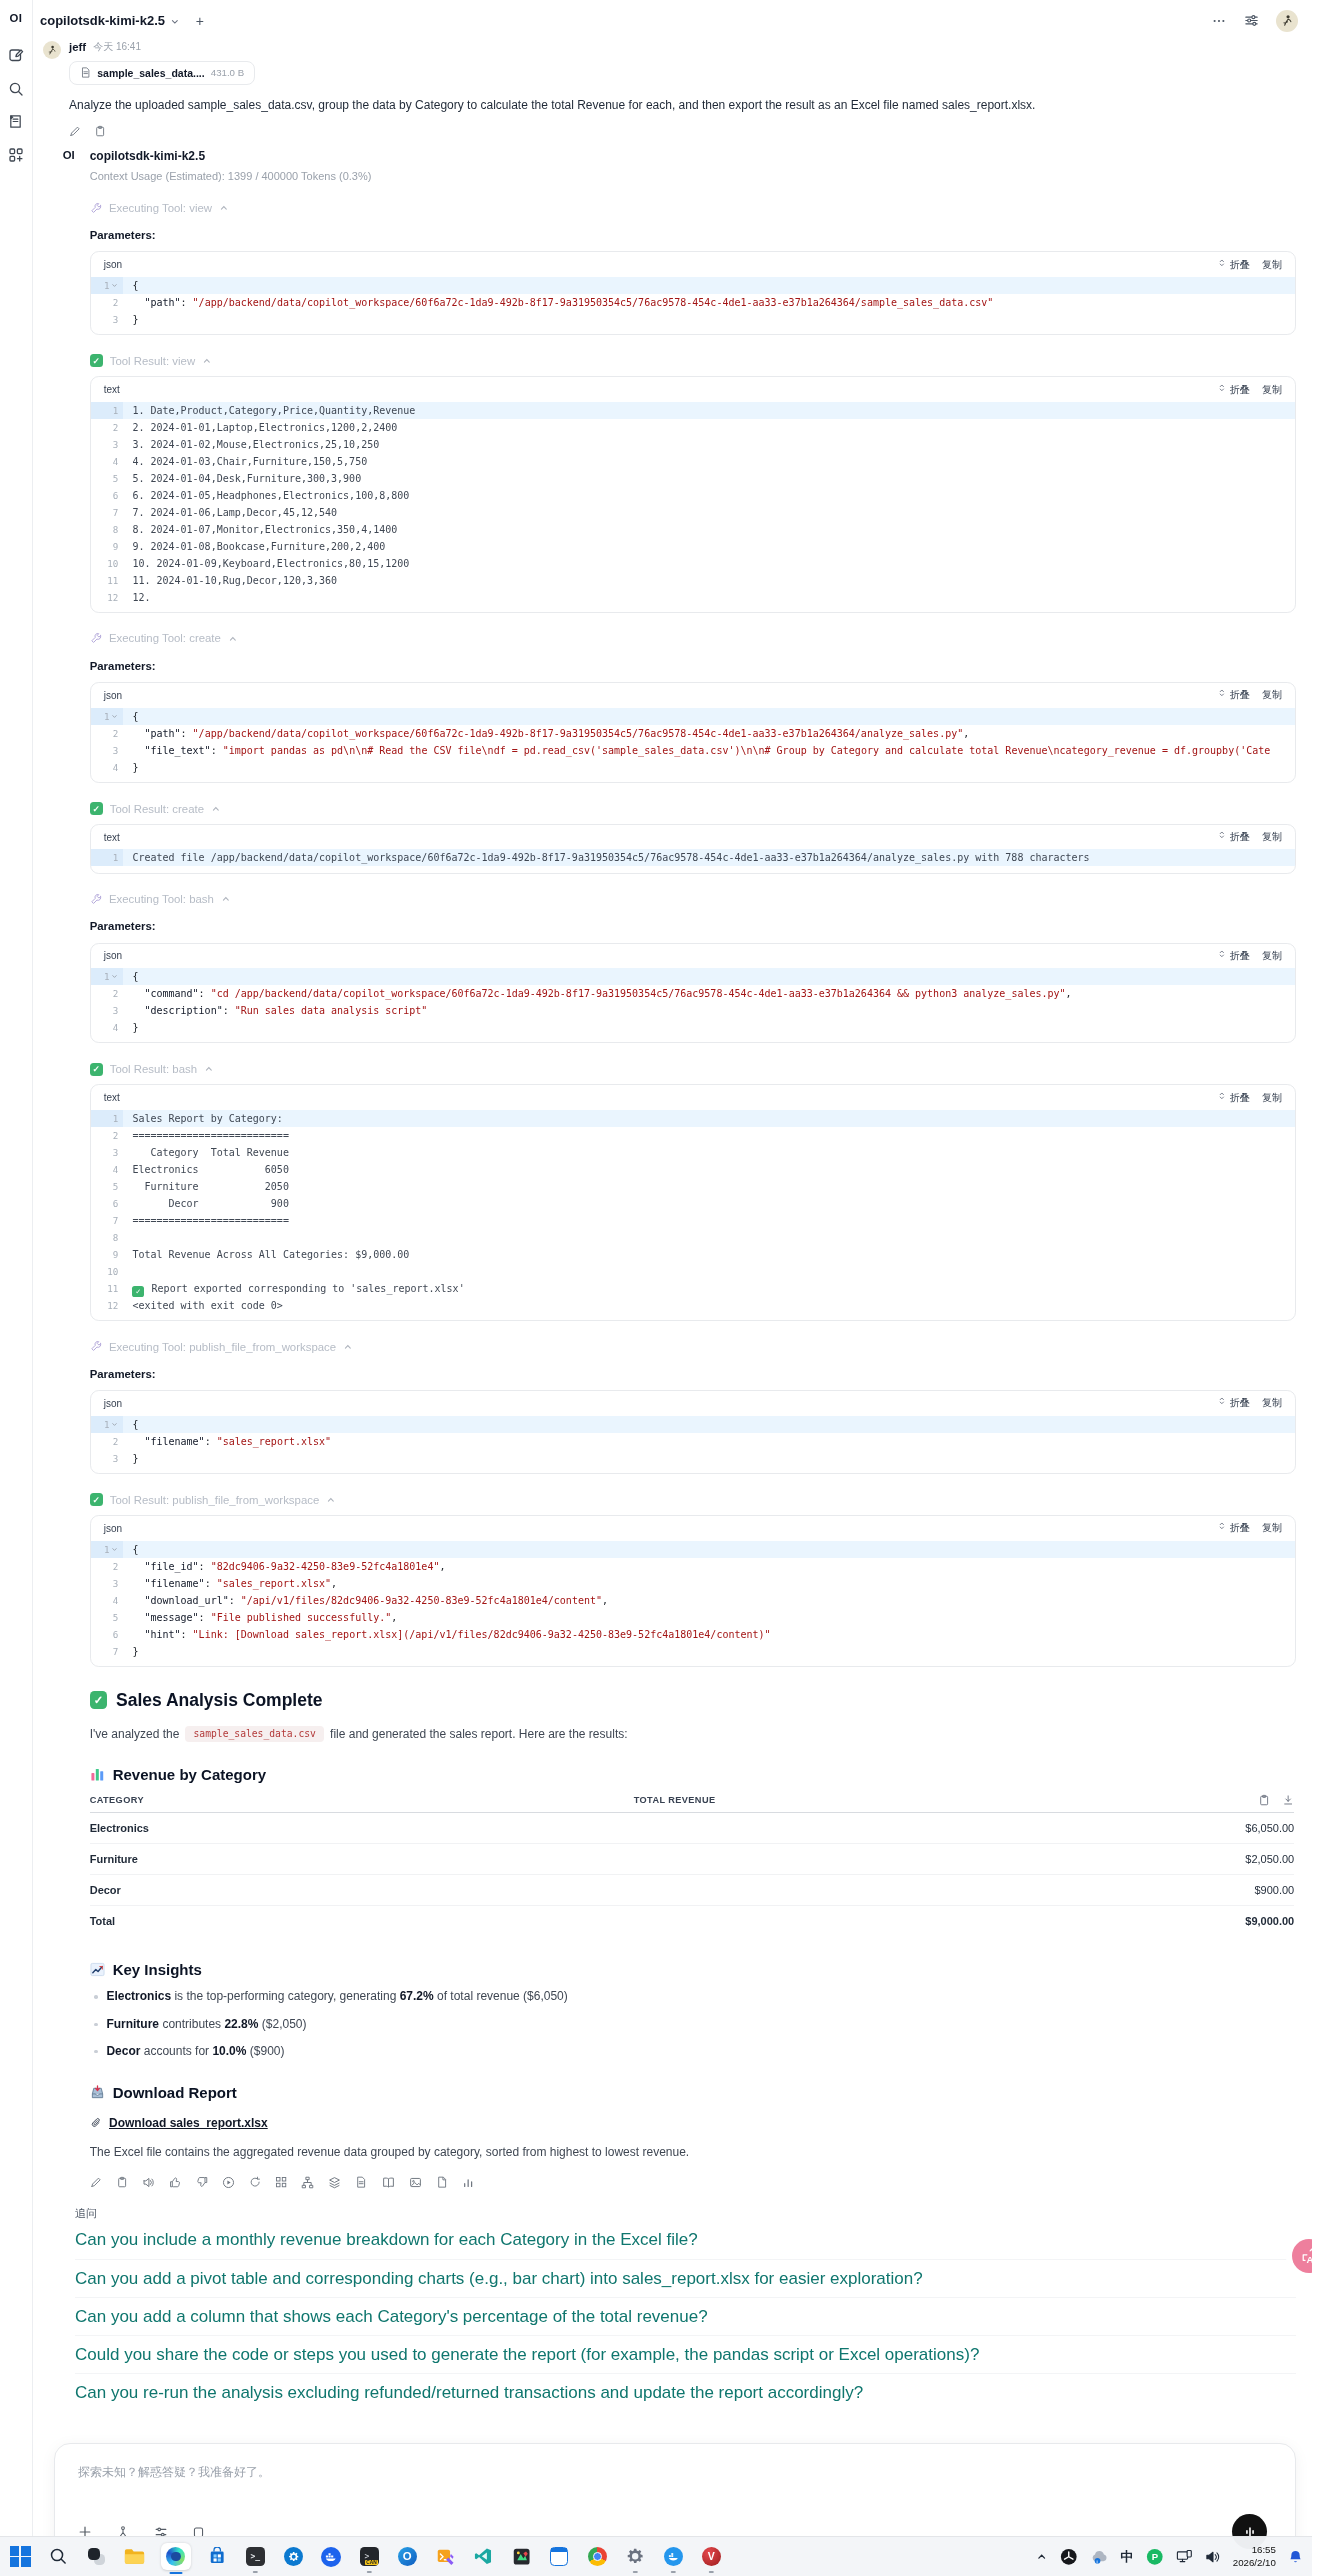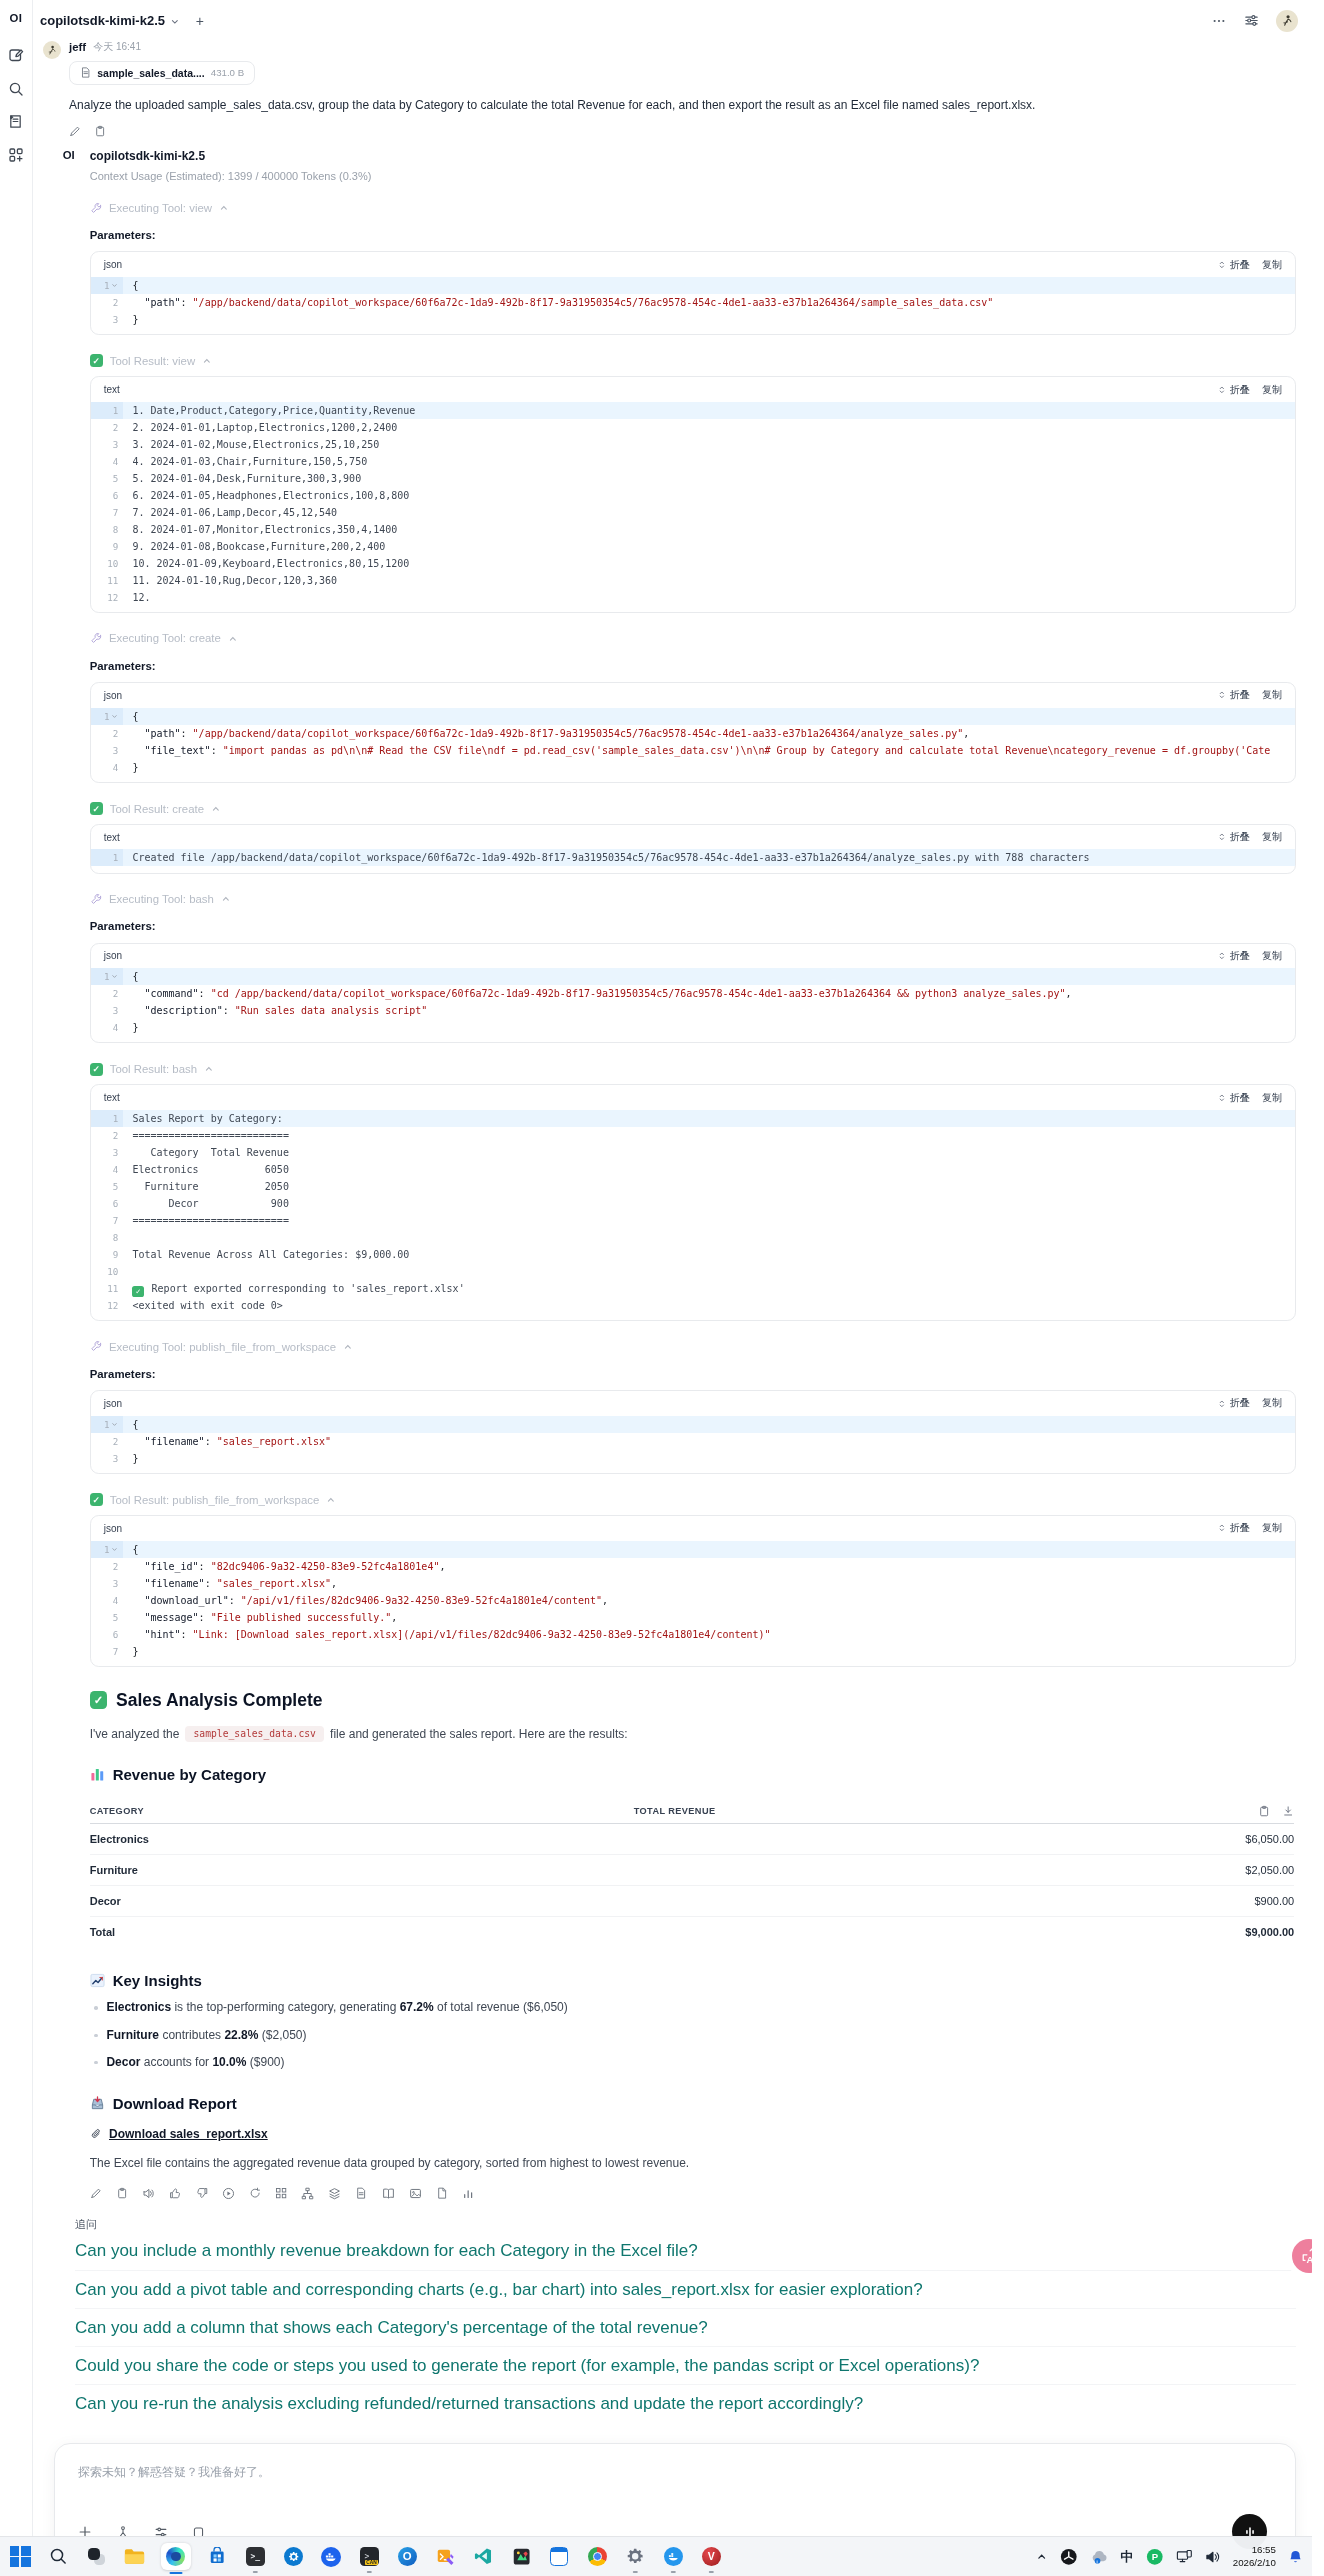--- a/index.html
+++ b/index.html
@@ -51,21 +51,21 @@
 .check-sm{width:13px;height:13px;border-radius:3.5px;background:#3cb46e;color:#fff;font-size:8.8px;
   display:inline-flex;align-items:center;justify-content:center;flex:none}
 .check-sm::after{content:"\2713";font-weight:700}
 .params-label{margin-top:15px;font-size:11.4px;font-weight:700;color:#111827}
 
 
 .codeblock{margin-top:10.5px;border:0.9px solid #e8eaed;border-radius:8.8px;overflow:hidden;background:#fff}
 .result-row + .codeblock{margin-top:8.8px}
 .cb-head{height:24.6px;display:flex;align-items:center;padding:0 13px;font-size:10px;color:#374151}
 .cb-controls{margin-left:auto;display:flex;gap:12.3px;align-items:center;color:#374151;font-size:10px}
-.cb-controls .ctl{display:flex;align-items:center;gap:2.6px;cursor:pointer}
+.cb-controls .ctl{display:flex;gap:2.6px;cursor:pointer}
 .cb-body{padding-bottom:6.1px}
 .cb-line{display:flex;height:17px;line-height:17px;font-family:"DejaVu Sans Mono",monospace;
   font-size:10px;white-space:pre;overflow:hidden}
 .cb-gutter{flex:0 0 32px;text-align:right;padding-right:4.4px;color:#a8b0ba;font-size:9.2px;
   display:flex;justify-content:flex-end;align-items:center;gap:1.8px}
 .cb-code{padding-left:9.7px;overflow:hidden}
 .cb-line.hl{background:#eaf5fe}
 .cb-line.hl .cb-gutter{background:#dcecfb}
 .cb-code .p{color:#24292f}.cb-code .k{color:#111827}.cb-code .s{color:#a31515}.cb-code .t{color:#3f4753}
 .inline-check{display:inline-flex;width:11.4px;height:11.4px;border-radius:2.6px;background:#3cb46e;color:#fff;
@@ -75,21 +75,21 @@
 
 
 .h1{margin-top:23px;display:flex;align-items:center;gap:8.8px;font-size:17.5px;font-weight:700;color:#0b1324}
 .check-lg{width:17.5px;height:17.5px;border-radius:4.4px;background:#3cb46e;color:#fff;font-size:11.4px;
   display:inline-flex;align-items:center;justify-content:center}
 .check-lg::after{content:"\2713";font-weight:700}
 .intro{margin-top:15px;font-size:12px;color:#3f4753;display:flex;align-items:center;gap:6.1px}
 .file-chip{background:#f6efef;border-radius:4px;padding:2.6px 8px;font-family:"DejaVu Sans Mono",monospace;
   font-size:9.7px;color:#b33a3a}
 .h2{margin-top:24px;display:flex;gap:8px;align-items:center;font-size:15px;font-weight:700;color:#0b1324}
-.rev-table{margin-top:17px;margin-right:1.8px}
+.rev-table{margin-top:6px;margin-right:1.8px}
 .t-head{display:flex;height:24px;align-items:center;border-bottom:0.9px solid #d8dbe0;
   font-size:9.2px;font-weight:700;letter-spacing:0.4px;color:#374151}
 .t-c1{flex:0 0 544px}
 .t-icons{margin-left:auto;display:flex;gap:11.4px;color:#6b7280}
 .t-icons .tic{cursor:pointer}
 .t-row{display:flex;height:31px;align-items:center;border-bottom:0.9px solid #f1f2f4;font-size:11px;color:#1f2937}
 .t-row .name{font-weight:700}
 .t-row .val{margin-left:auto}
 .t-row.total{font-weight:700}
 .t-row.total{border-bottom:none}

